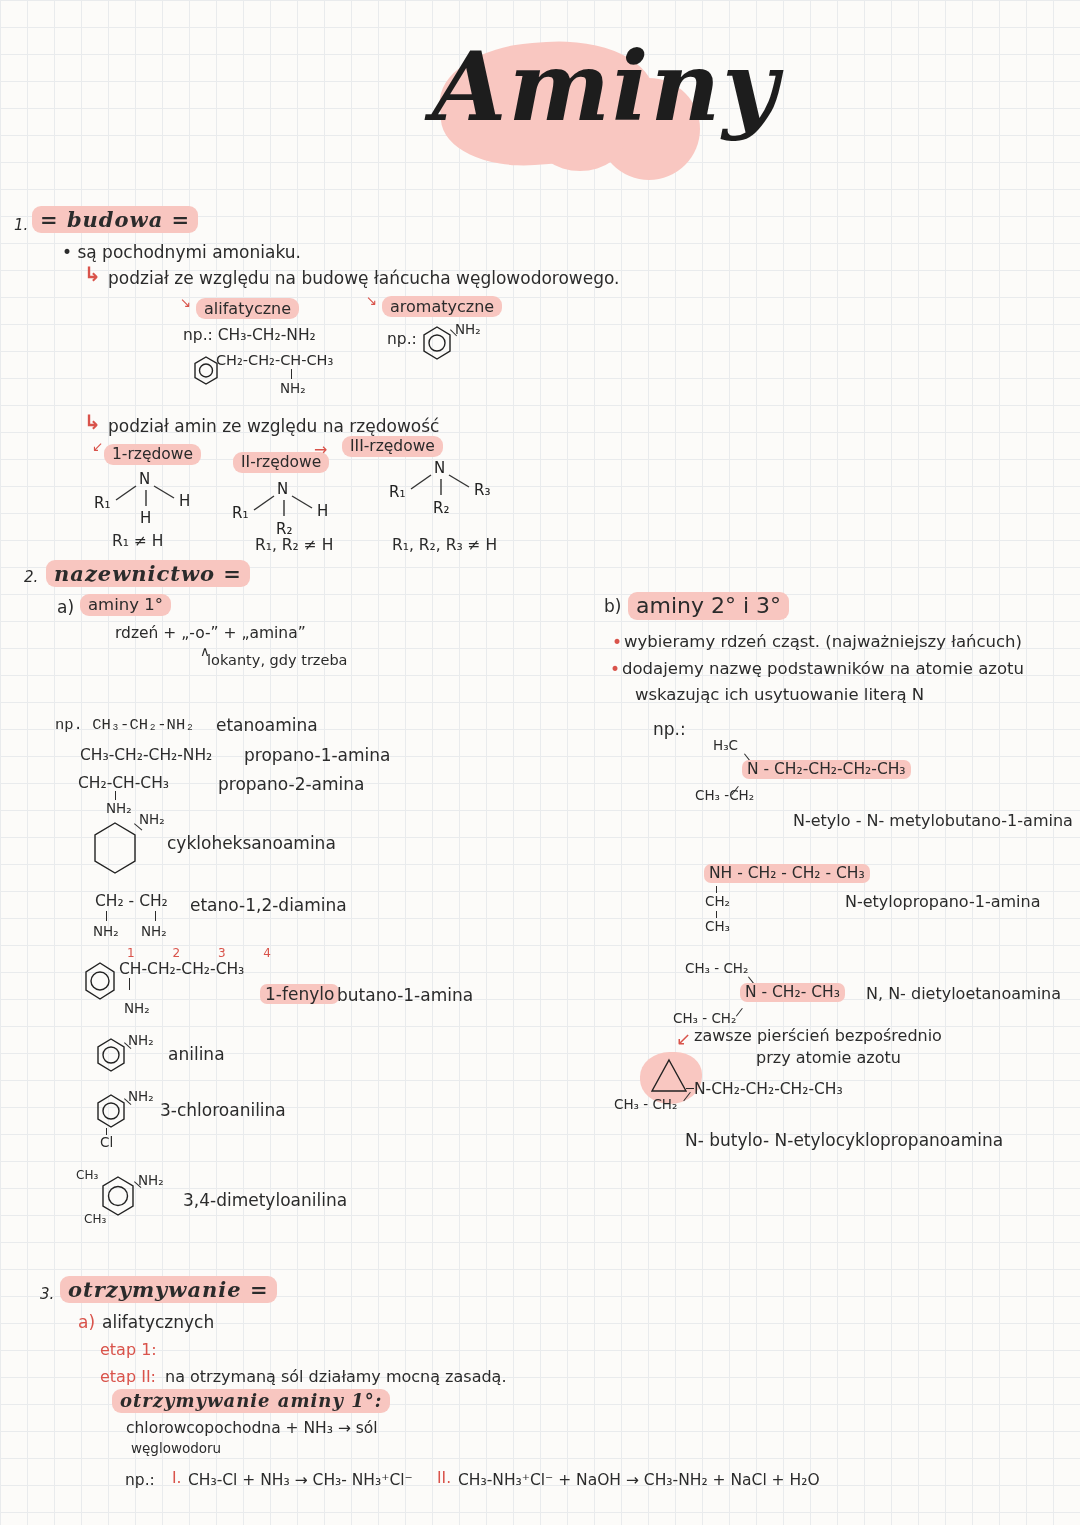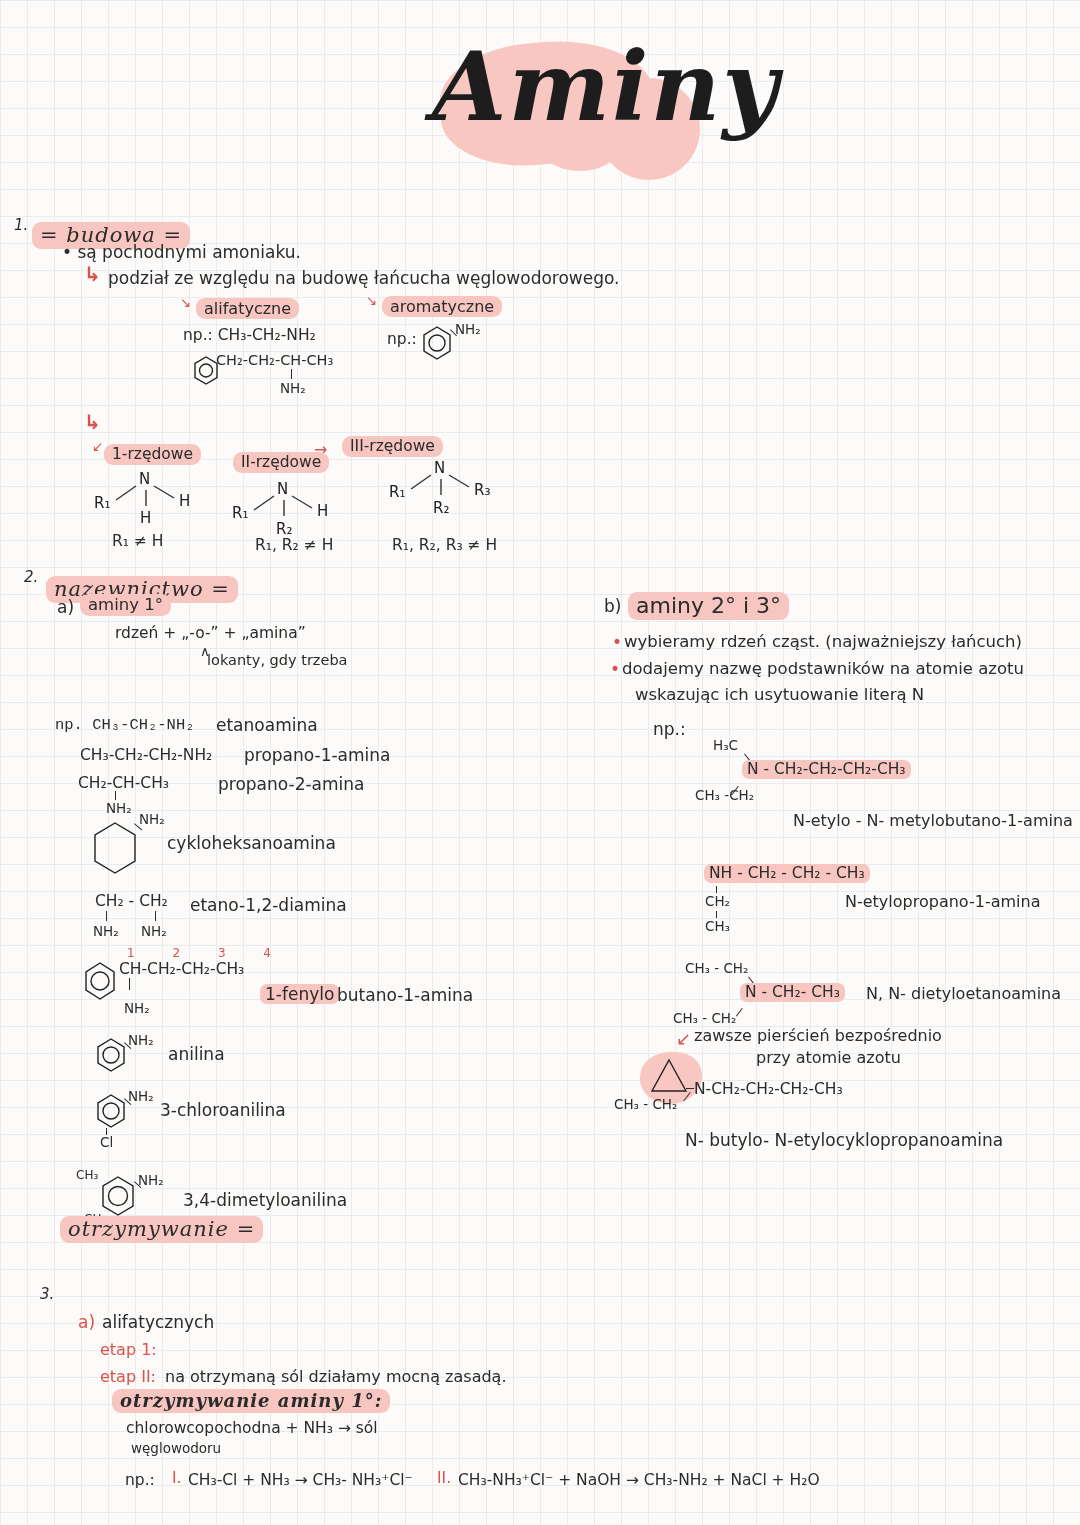--- a/index.html
+++ b/index.html
@@ -19,21 +19,21 @@
     background-size:27px 27px;
   }
   .t{position:absolute;white-space:nowrap;color:#2b2b2b;font-size:17px;line-height:1.2;}
   .f{font-size:15.5px;}
   .sm{font-size:13.5px;}
   .xs{font-size:12px;}
   .hl{background:#f8c6c0;border-radius:9px;padding:1px 8px;}
   .hl2{background:#f8c6c0;border-radius:7px;padding:0 5px;}
   .red{color:#d9534b;}
   .it{font-style:italic;}
-  .script{font-family:"DejaVu Serif",serif;font-style:italic;font-weight:normal;font-size:21px;letter-spacing:1px;margin-top:16px;}
+  .script{font-family:"DejaVu Serif",serif;font-style:italic;font-weight:bold;font-size:21px;letter-spacing:1px;}
   .scriptsm{font-family:"DejaVu Serif",serif;font-style:italic;font-weight:bold;font-size:18px;letter-spacing:1px;}
   .title{
     position:absolute;left:432px;top:30px;
     font-family:"DejaVu Serif",serif;font-style:italic;font-weight:bold;
     font-size:96px;color:#1d1d1d;letter-spacing:2px;
   }
   .blob{position:absolute;background:#f9c7c1;}
   .vb{position:absolute;width:0;border-left:1.5px solid #2b2b2b;}
   .hb{position:absolute;height:0;border-top:1.5px solid #2b2b2b;}
   .db{position:absolute;width:0;border-left:1.5px solid #2b2b2b;transform-origin:top left;}
@@ -78,20 +78,21 @@
 
   <span class="t f" style="left:387px;top:330px;">np.:</span>
   <svg class="struct" style="left:422px;top:326px;" width="30" height="34">
     <polygon class="ring" points="15,1 28,9 28,25 15,33 2,25 2,9"></polygon>
     <circle class="ring" cx="15" cy="17" r="8"></circle>
   </svg>
   <div class="db" style="left:450px;top:330px;height:9px;transform:rotate(-45deg);"></div>
   <span class="t sm" style="left:455px;top:321px;">NH₂</span>
 
   <span class="t red arrow" style="left:84px;top:410px;">↳</span>
+  <span class="t" style="left:108px;top:416px;">podział amin ze względu na rzędowość</span>
 
   <span class="t red sm" style="left:92px;top:438px;">↙</span>
   <span class="t hl" style="left:104px;top:444px;font-size:15.5px;">1-rzędowe</span>
   <span class="t hl" style="left:233px;top:452px;font-size:15.5px;">II-rzędowe</span>
   <span class="t red" style="left:314px;top:440px;font-size:16px;">→</span>
   <span class="t hl" style="left:342px;top:436px;font-size:15.5px;">III-rzędowe</span>
 
   <svg class="struct" style="left:90px;top:468px;" width="130" height="62">
     <line class="bond" x1="26" y1="32" x2="46" y2="18"></line>
     <line class="bond" x1="64" y1="18" x2="84" y2="30"></line>
@@ -238,21 +239,21 @@
   <svg class="struct" style="left:650px;top:1058px;" width="38" height="36">
     <polygon class="ring" points="19,2 36,33 2,33"></polygon>
   </svg>
   <div class="hb" style="left:686px;top:1088px;width:8px;"></div>
   <span class="t f" style="left:694px;top:1080px;">N-CH₂-CH₂-CH₂-CH₃</span>
   <div class="db" style="left:690px;top:1092px;height:11px;transform:rotate(38deg);"></div>
   <span class="t sm" style="left:614px;top:1096px;">CH₃ - CH₂</span>
   <span class="t" style="left:685px;top:1130px;">N- butylo- N-etylocyklopropanoamina</span>
 
   <span class="t it" style="left:40px;top:1285px;font-size:15px;">3.</span>
-  <span class="t script hl" style="left:60px;top:1200px;">otrzymywanie =</span>
+  <span class="t script hl" style="left:60px;top:1276px;">otrzymywanie =</span>
 
   <span class="t red" style="left:78px;top:1312px;">a)</span>
   <span class="t" style="left:102px;top:1312px;">alifatycznych</span>
 
   <span class="t red" style="left:100px;top:1340px;font-size:16px;">etap 1:</span>
 
   <span class="t red" style="left:100px;top:1367px;font-size:16px;">etap II:</span>
   <span class="t" style="left:165px;top:1367px;font-size:16px;">na otrzymaną sól działamy mocną zasadą.</span>
 
   <span class="t scriptsm hl" style="left:112px;top:1389px;">otrzymywanie aminy 1°:</span>

